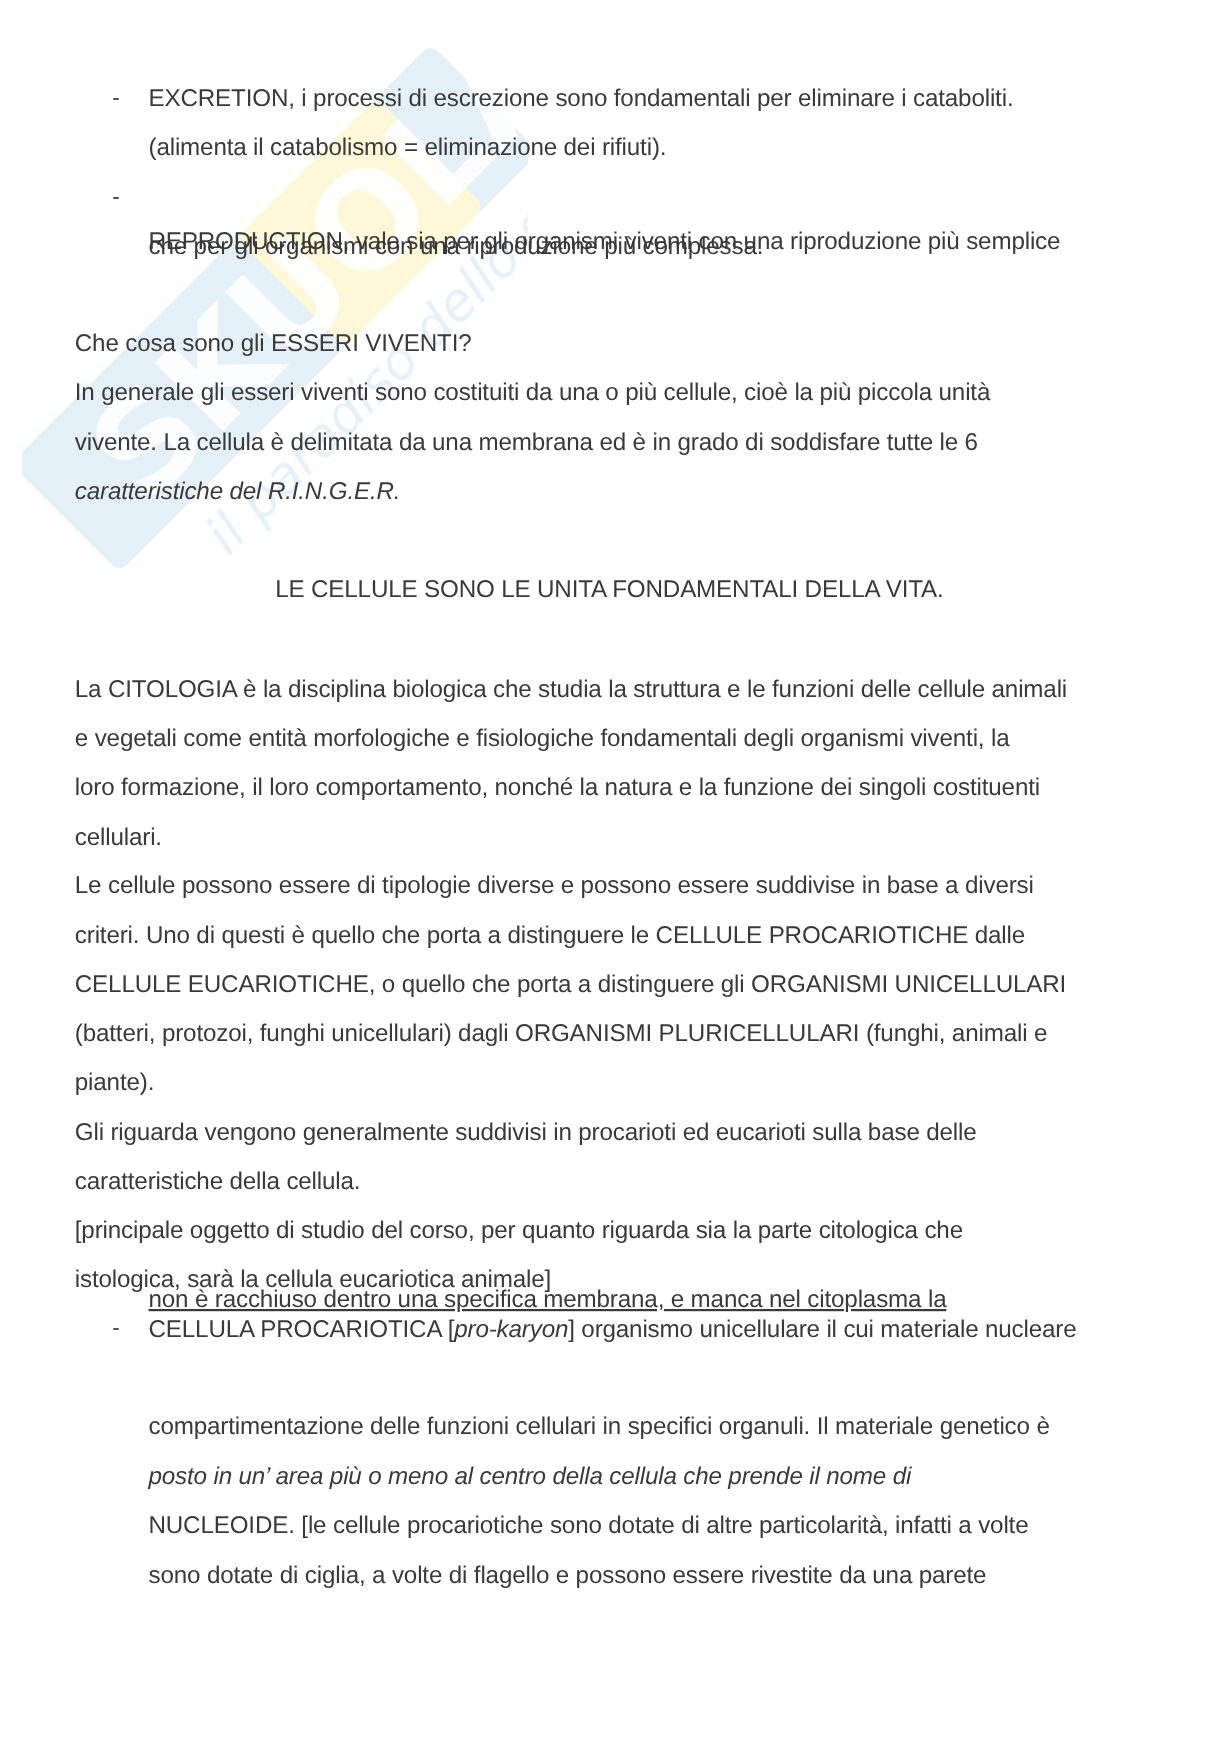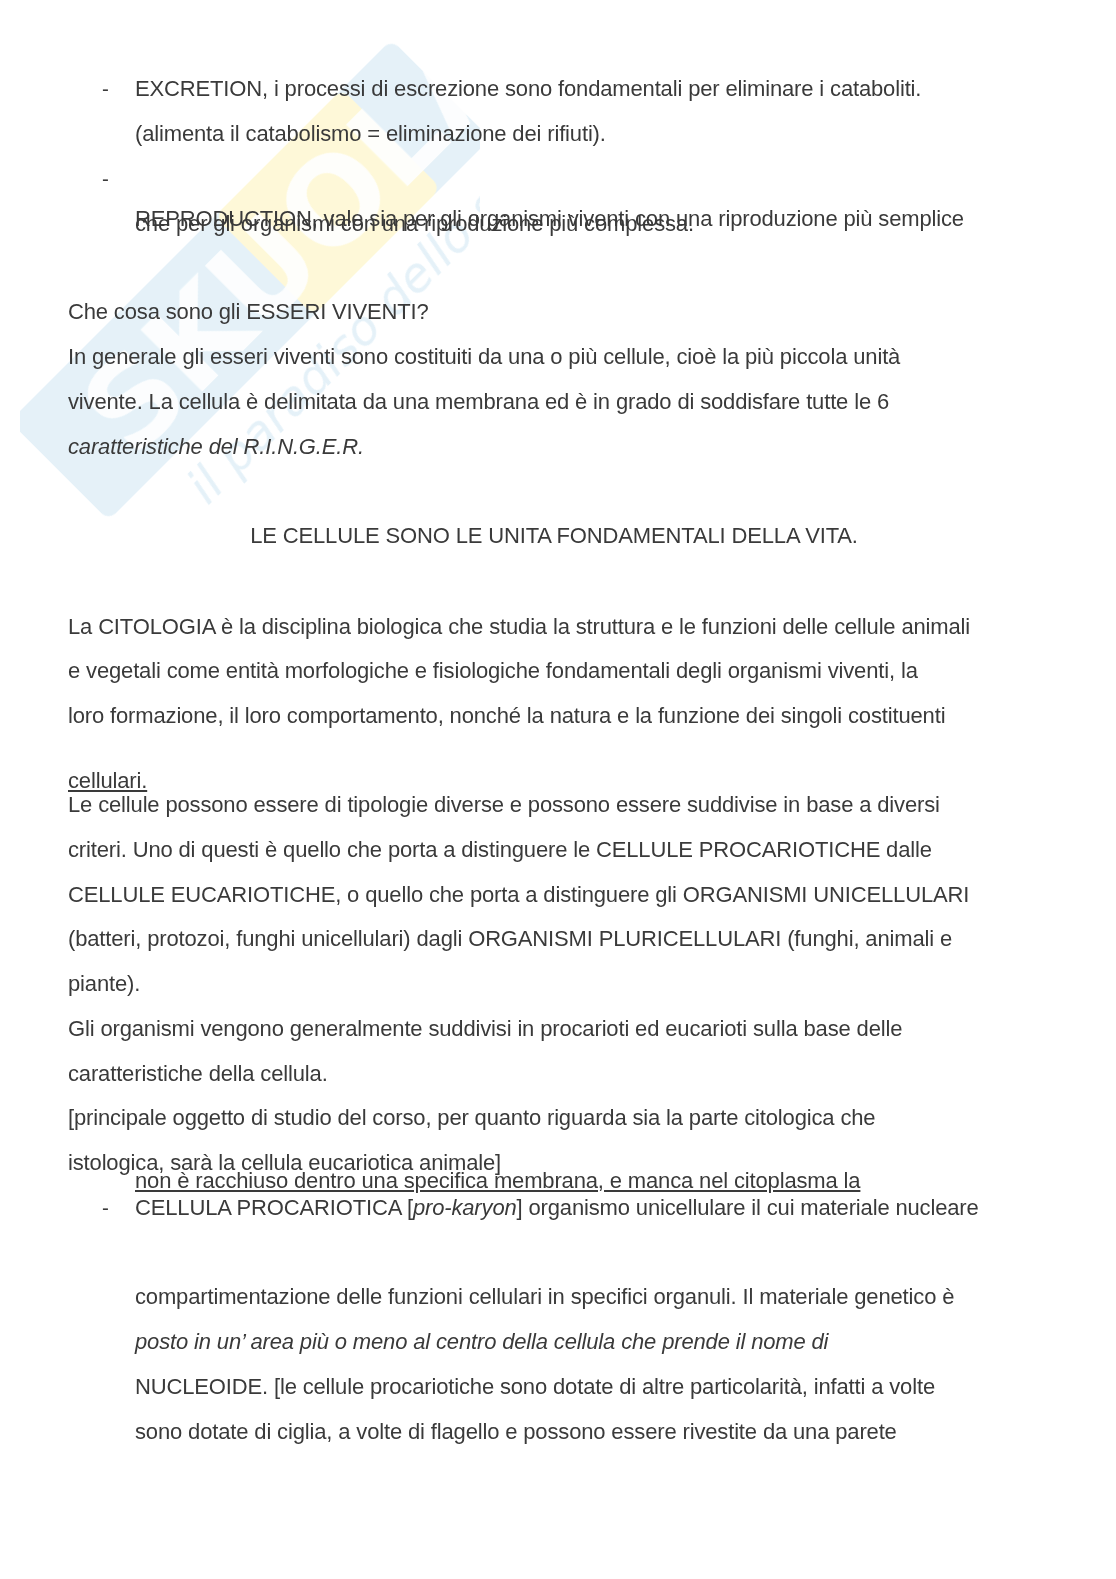--- a/index.html
+++ b/index.html
@@ -85,29 +85,29 @@
     <div class="line" style="left:68px; top:299px;">Che cosa sono gli ESSERI VIVENTI?</div>
     <div class="line" style="left:68px; top:344px;">In generale gli esseri viventi sono costituiti da una o più cellule, cioè la più piccola unità</div>
     <div class="line" style="left:68px; top:389px;">vivente. La cellula è delimitata da una membrana ed è in grado di soddisfare tutte le 6</div>
     <div class="line" style="left:68px; top:434px;font-style:italic;">caratteristiche del R.I.N.G.E.R.</div>
 
     <div class="line center" style="top:523px;"><span>LE CELLULE SONO LE UNITA FONDAMENTALI DELLA VITA.</span></div>
 
     <div class="line" style="left:68px; top:614px;">La CITOLOGIA è la disciplina biologica che studia la struttura e le funzioni delle cellule animali</div>
     <div class="line" style="left:68px; top:658px;">e vegetali come entità morfologiche e fisiologiche fondamentali degli organismi viventi, la</div>
     <div class="line" style="left:68px; top:703px;">loro formazione, il loro comportamento, nonché la natura e la funzione dei singoli costituenti</div>
-    <div class="line" style="left:68px; top:768px;text-decoration:underline;">cellulari.</div>
+    <div class="line" style="left:68px; top:748px;">cellulari.</div>
 
     <div class="line" style="left:68px; top:792px;">Le cellule possono essere di tipologie diverse e possono essere suddivise in base a diversi</div>
     <div class="line" style="left:68px; top:837px;">criteri. Uno di questi è quello che porta a distinguere le CELLULE PROCARIOTICHE dalle</div>
     <div class="line" style="left:68px; top:882px;">CELLULE EUCARIOTICHE, o quello che porta a distinguere gli ORGANISMI UNICELLULARI</div>
     <div class="line" style="left:68px; top:926px;">(batteri, protozoi, funghi unicellulari) dagli ORGANISMI PLURICELLULARI (funghi, animali e</div>
     <div class="line" style="left:68px; top:971px;">piante).</div>
 
-    <div class="line" style="left:68px; top:1016px;">Gli organismi vengono generalmente suddivisi in procarioti ed eucarioti sulla base delle</div>
+    <div class="line" style="left:68px; top:1016px;">Gli riguarda vengono generalmente suddivisi in procarioti ed eucarioti sulla base delle</div>
     <div class="line" style="left:68px; top:1061px;">caratteristiche della cellula.</div>
 
     <div class="line" style="left:68px; top:1105px;">[principale oggetto di studio del corso, per quanto riguarda sia la parte citologica che</div>
     <div class="line" style="left:68px; top:1150px;">istologica, sarà la cellula eucariotica animale]</div>
 
     <span class="dash" style="left:102px; top:1195px;">-</span>
     <div class="line" style="left:135px; top:1195px;"><span>CELLULA PROCARIOTICA [</span><em>pro-karyon</em><span>] organismo unicellulare il cui materiale nucleare</span></div>
     <div class="line" style="left:135px; top:1168px;text-decoration:underline;">non è racchiuso dentro una specifica membrana, e manca nel citoplasma la</div>
     <div class="line" style="left:135px; top:1284px;">compartimentazione delle funzioni cellulari in specifici organuli. Il materiale genetico è</div>
     <div class="line" style="left:135px; top:1329px;font-style:italic;">posto in un’   area più o meno al centro della cellula che prende il nome di</div>

